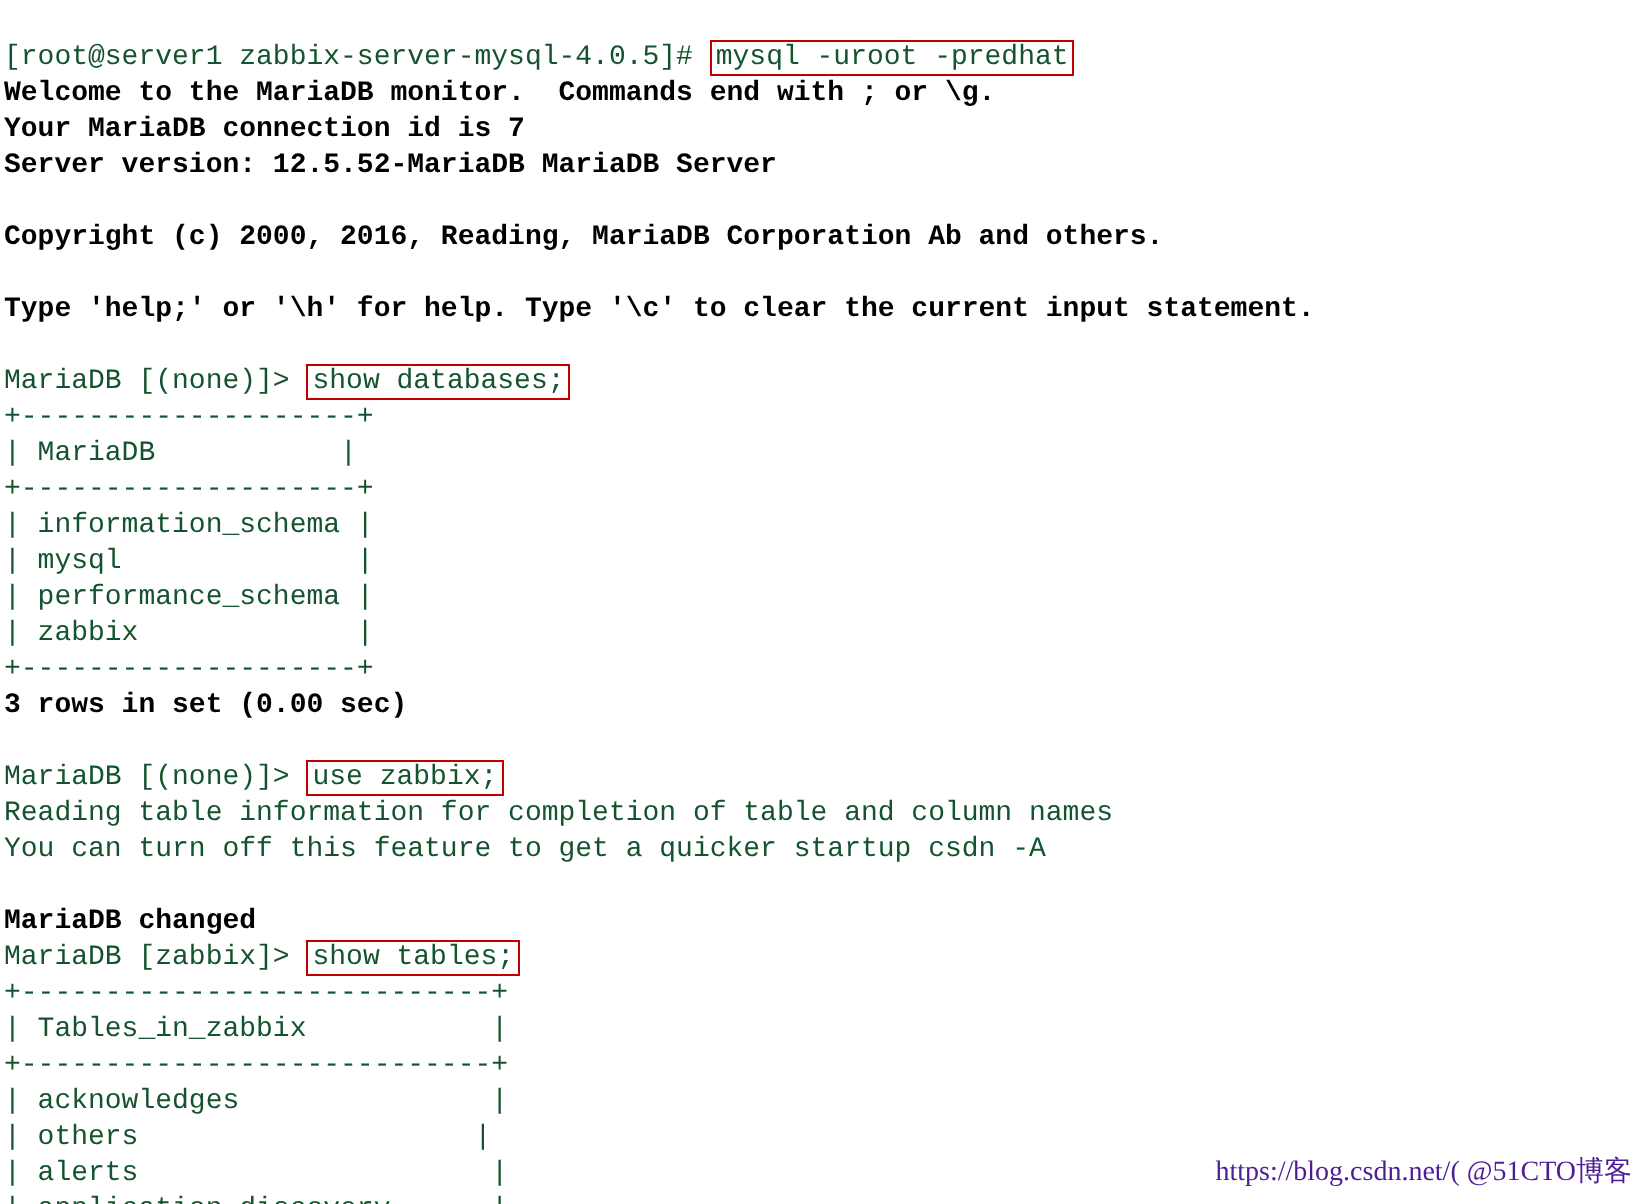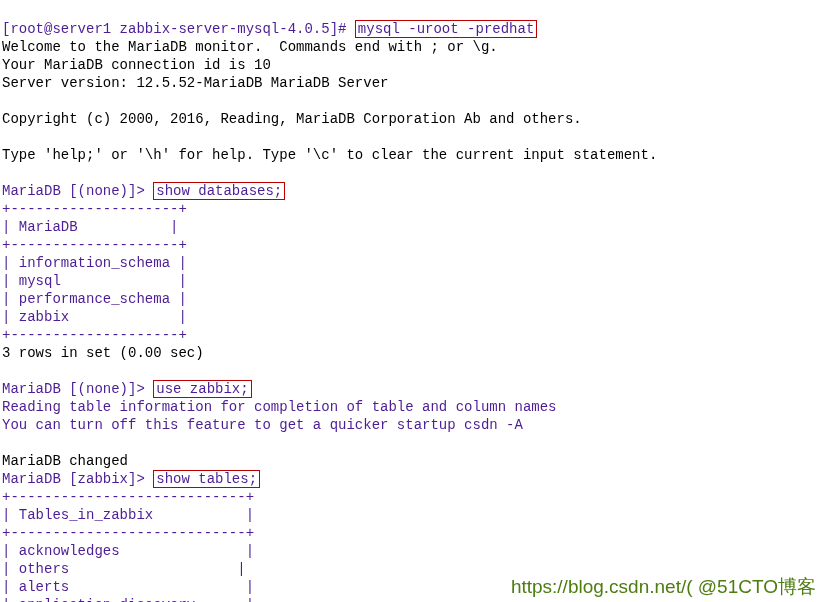--- a/index.html
+++ b/index.html
@@ -12,46 +12,46 @@
     font-size: 14px;
     line-height: 18px;
     color: #000000;
     overflow: hidden;
     position: relative;
   }
   .terminal {
     white-space: pre;
     padding: 2px 2px;
   }
-  .bold { font-weight: normal; }
-  .grey { color: #4c1d95; text-align: center; }
+  .bold { font-weight: bold; }
+  .grey { color: #14532d; text-align: center; }
   .hl {
     border: 1px solid #c00000;
     padding: 0 2px;
     display: inline-block;
     line-height: 16px;
     box-sizing: border-box;
   }
   .watermark {
     position: absolute;
     right: 10px;
     bottom: 6px;
-    color: #4d7c0f;
-    font-family: Liberation Sans, sans-serif;
-    font-size: 19px;
+    color: #4c1d95;
+    font-family: Liberation Serif, serif;
+    font-size: 14px;
     pointer-events: none;
   }
 </style>
 </head>
 <body>
 
 <div class="terminal">
 <span class="grey">[root@server1 zabbix-server-mysql-4.0.5]# </span><span class="hl grey">mysql -uroot -predhat</span>
 <span class="bold">Welcome to the MariaDB monitor.  Commands end with ; or \g.</span>
-<span class="bold">Your MariaDB connection id is 10</span>
+<span class="bold">Your MariaDB connection id is 7</span>
 <span class="bold">Server version: 12.5.52-MariaDB MariaDB Server</span>
 
 <span class="bold">Copyright (c) 2000, 2016, Reading, MariaDB Corporation Ab and others.</span>
 
 <span class="bold">Type 'help;' or '\h' for help. Type '\c' to clear the current input statement.</span>
 
 <span class="grey">MariaDB [(none)]&gt; </span><span class="hl grey">show databases;</span>
 <span class="grey">+--------------------+</span>
 <span class="grey">| MariaDB           |</span>
 <span class="grey">+--------------------+</span>

